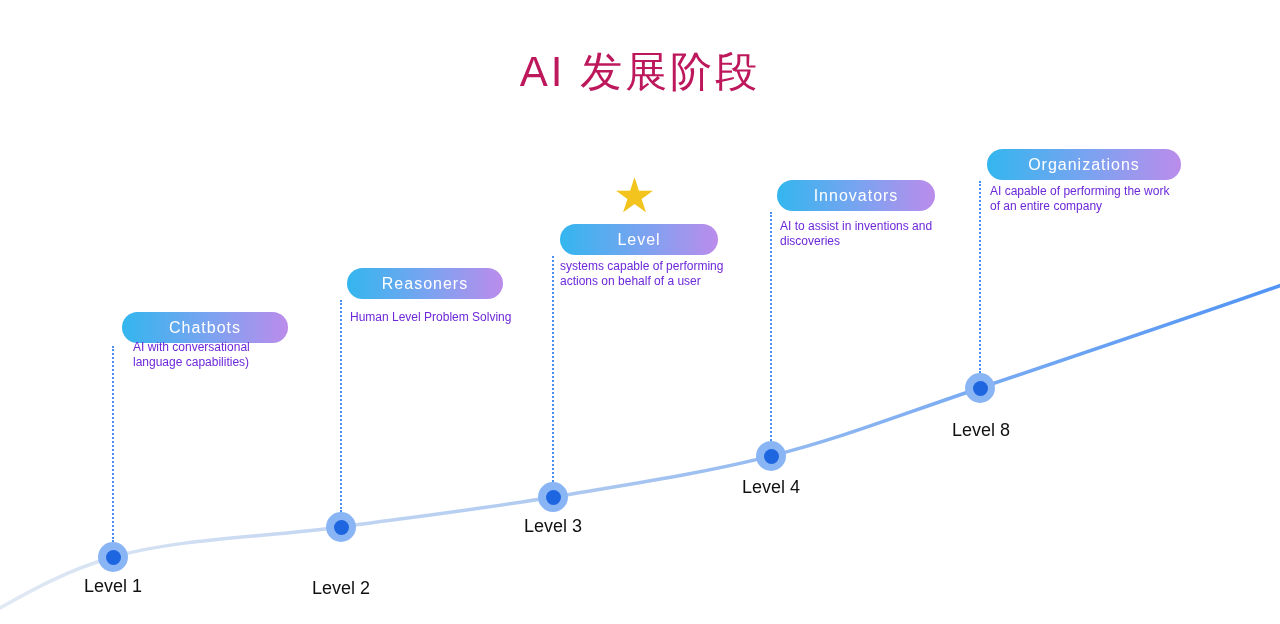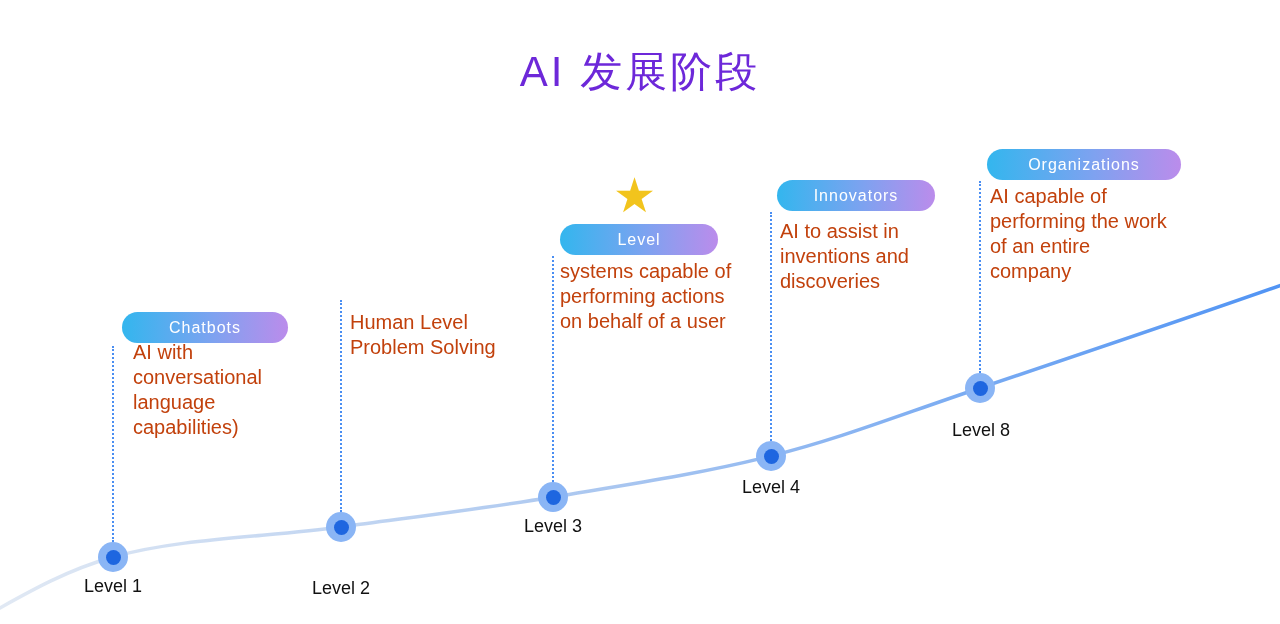--- a/index.html
+++ b/index.html
@@ -13,21 +13,21 @@
   }
   .title {
     position: absolute;
     top: 44px;
     left: 0;
     right: 0;
     text-align: center;
     font-size: 42px;
     font-weight: 400;
     letter-spacing: 3px;
-    color: #6d28d9;
+    color: #be185d;
   }
   .curve {
     position: absolute;
     top: 0;
     left: 0;
     z-index: 1;
   }
   .pill {
     position: absolute;
     z-index: 4;
@@ -37,23 +37,23 @@
     display: flex;
     align-items: center;
     justify-content: center;
     color: #ffffff;
     font-size: 16px;
     letter-spacing: 1px;
   }
   .desc {
     position: absolute;
     z-index: 4;
-    font-size: 20px;
+    font-size: 12px;
     line-height: 1.25;
-    color: #c2410c;
+    color: #6d28d9;
   }
   .dotline {
     position: absolute;
     z-index: 2;
     width: 0;
     border-left: 2px dotted #4a8ef2;
   }
   .dot {
     position: absolute;
     z-index: 3;
@@ -114,20 +114,23 @@
 
   <div class="dotline" style="left:112px; top:346px; height:196px;"></div>
   <div class="pill" style="left:122px; top:312px; width:166px;">
     <span>Chatbots</span>
   </div>
   <div class="desc" style="left:122px; top:340px; width:130px;margin-left:11px;">AI with conversational language capabilities)</div>
   <div class="dot" style="left:98px; top:542px;"></div>
   <div class="level-label" style="left:113px; top:576px;">Level 1</div>
 
   <div class="dotline" style="left:340px; top:300px; height:212px;"></div>
+  <div class="pill" style="left:347px; top:268px; width:156px;">
+    <span>Reasoners</span>
+  </div>
   <div class="desc" style="left:350px; top:310px; width:180px;">Human Level Problem Solving</div>
   <div class="dot" style="left:326px; top:512px;"></div>
   <div class="level-label" style="left:341px; top:578px;">Level 2</div>
 
   <div class="star" style="left:613px; top:172px;">★</div>
   <div class="dotline" style="left:552px; top:256px; height:226px;"></div>
   <div class="pill" style="left:560px; top:224px; width:158px;">
     <span>Level</span>
   </div>
   <div class="desc" style="left:560px; top:259px; width:185px;">systems capable of performing actions on behalf of a user</div>

